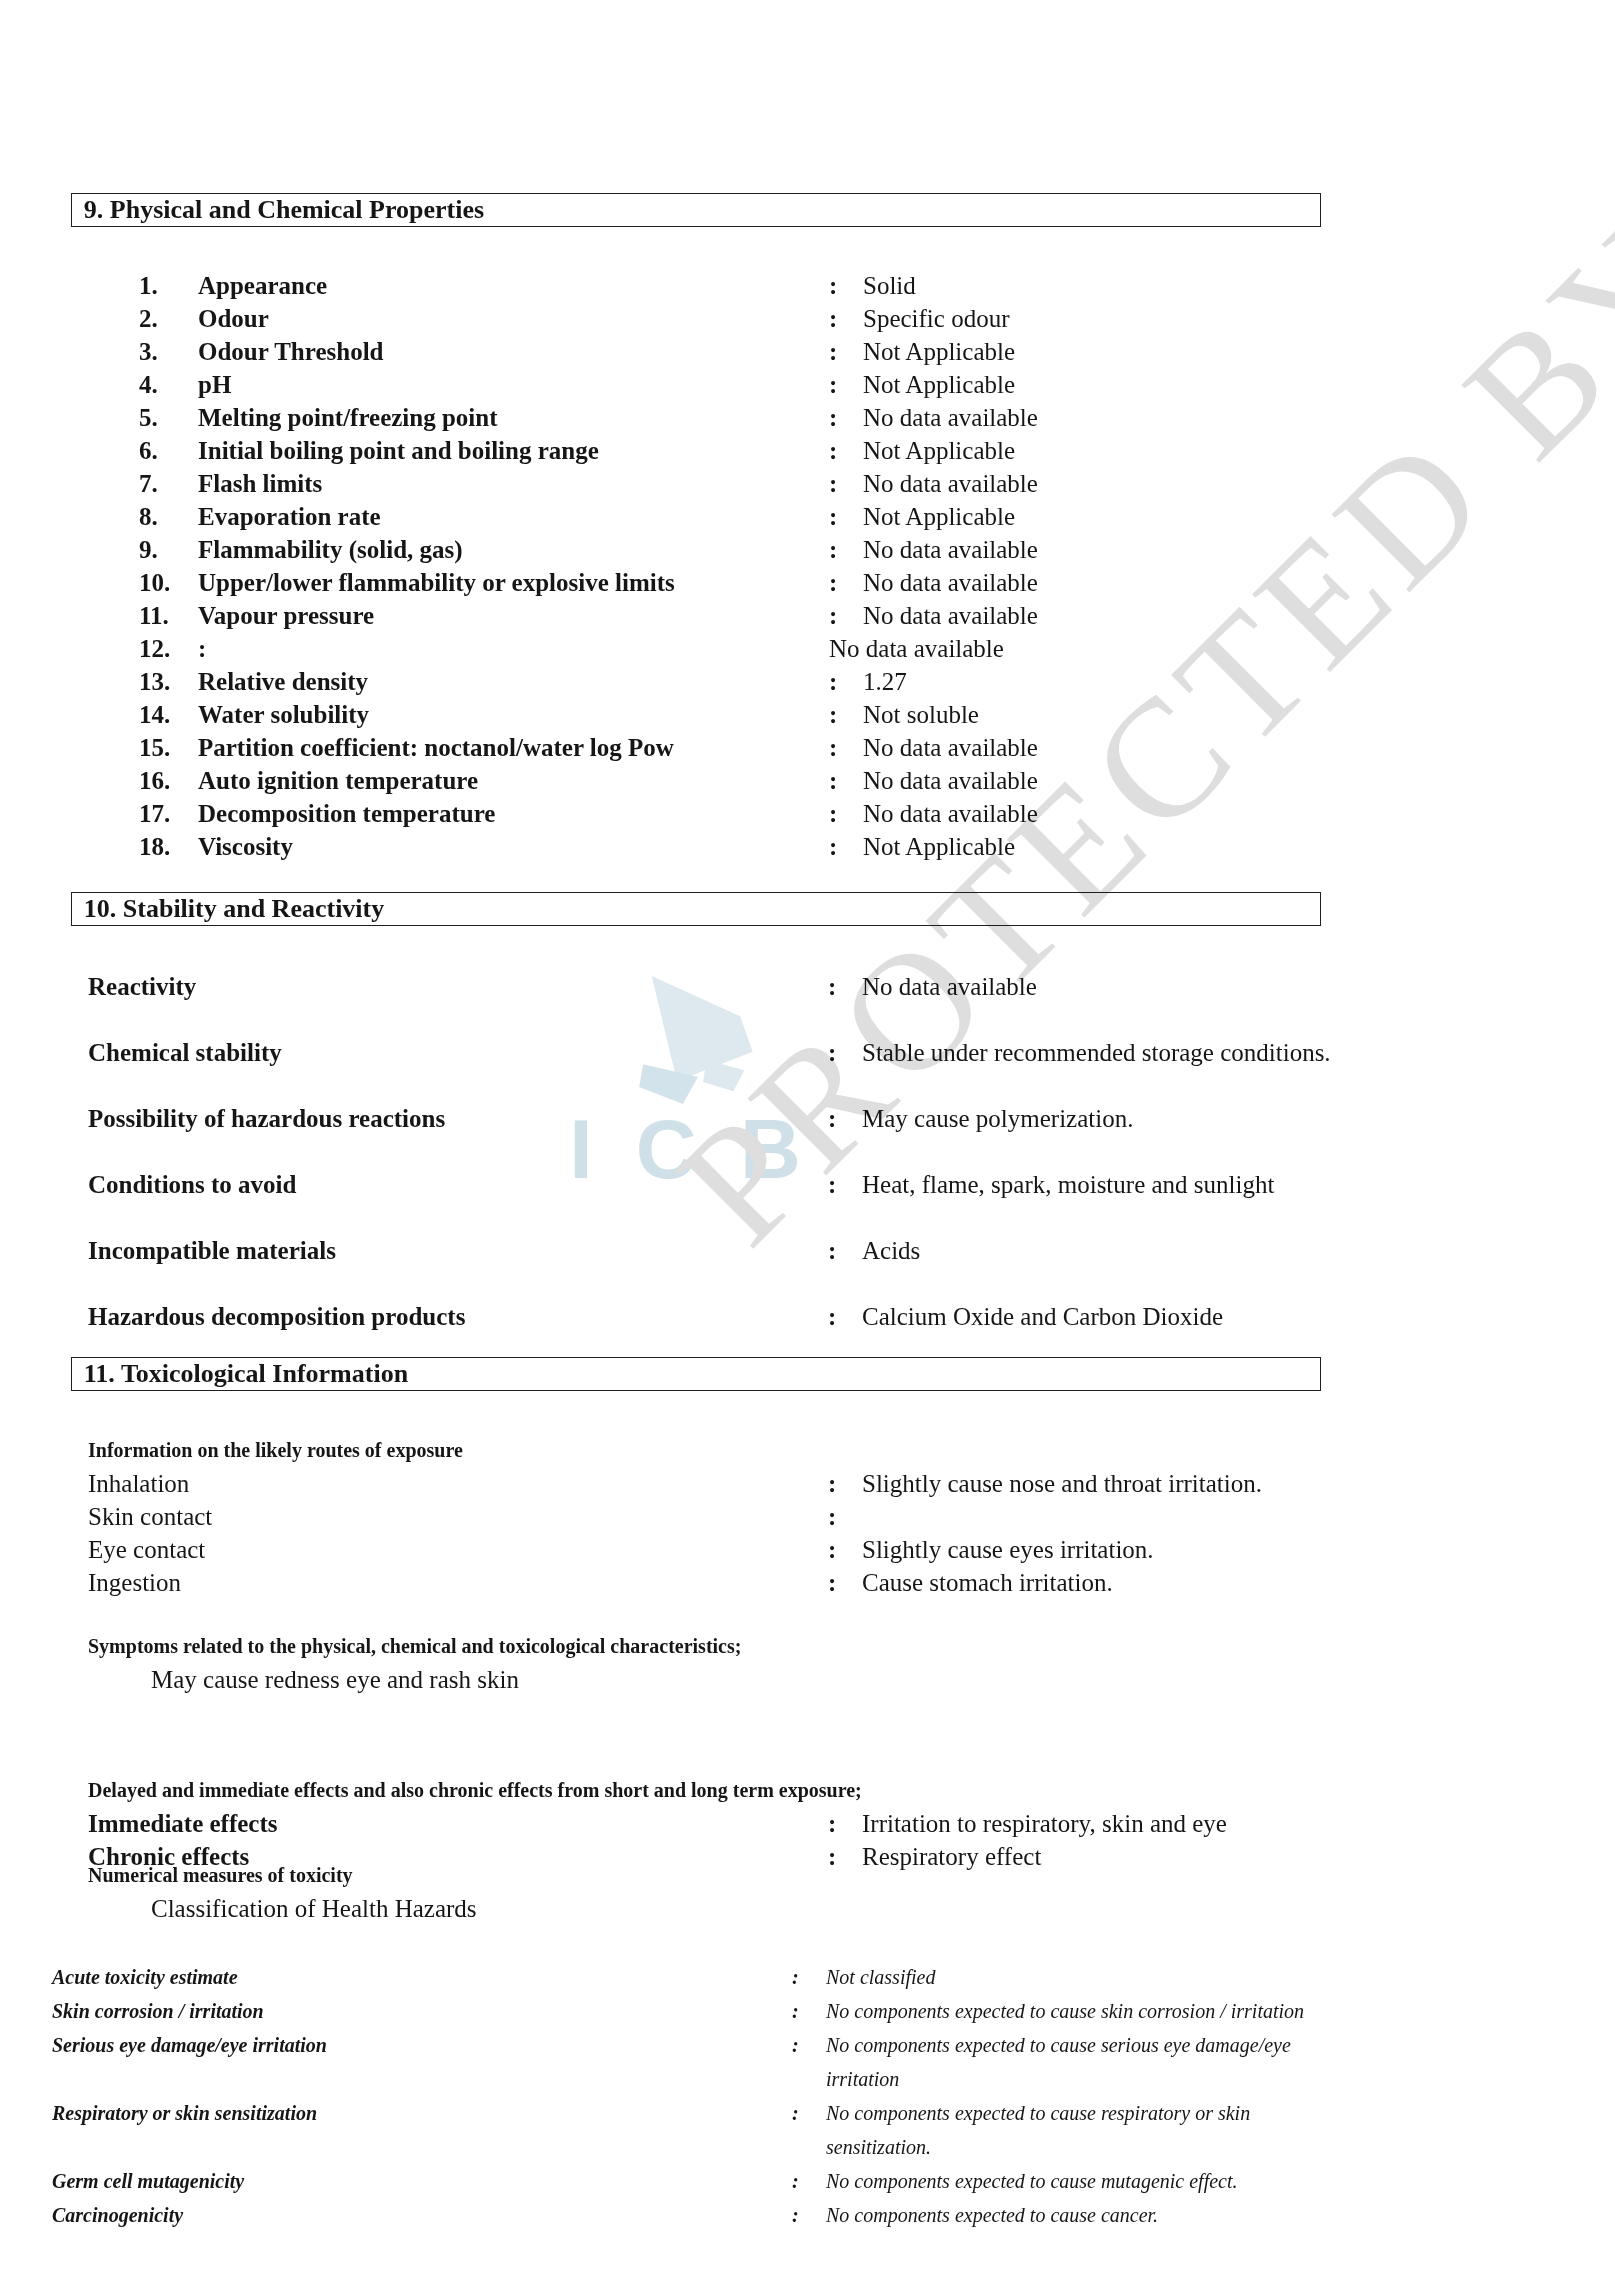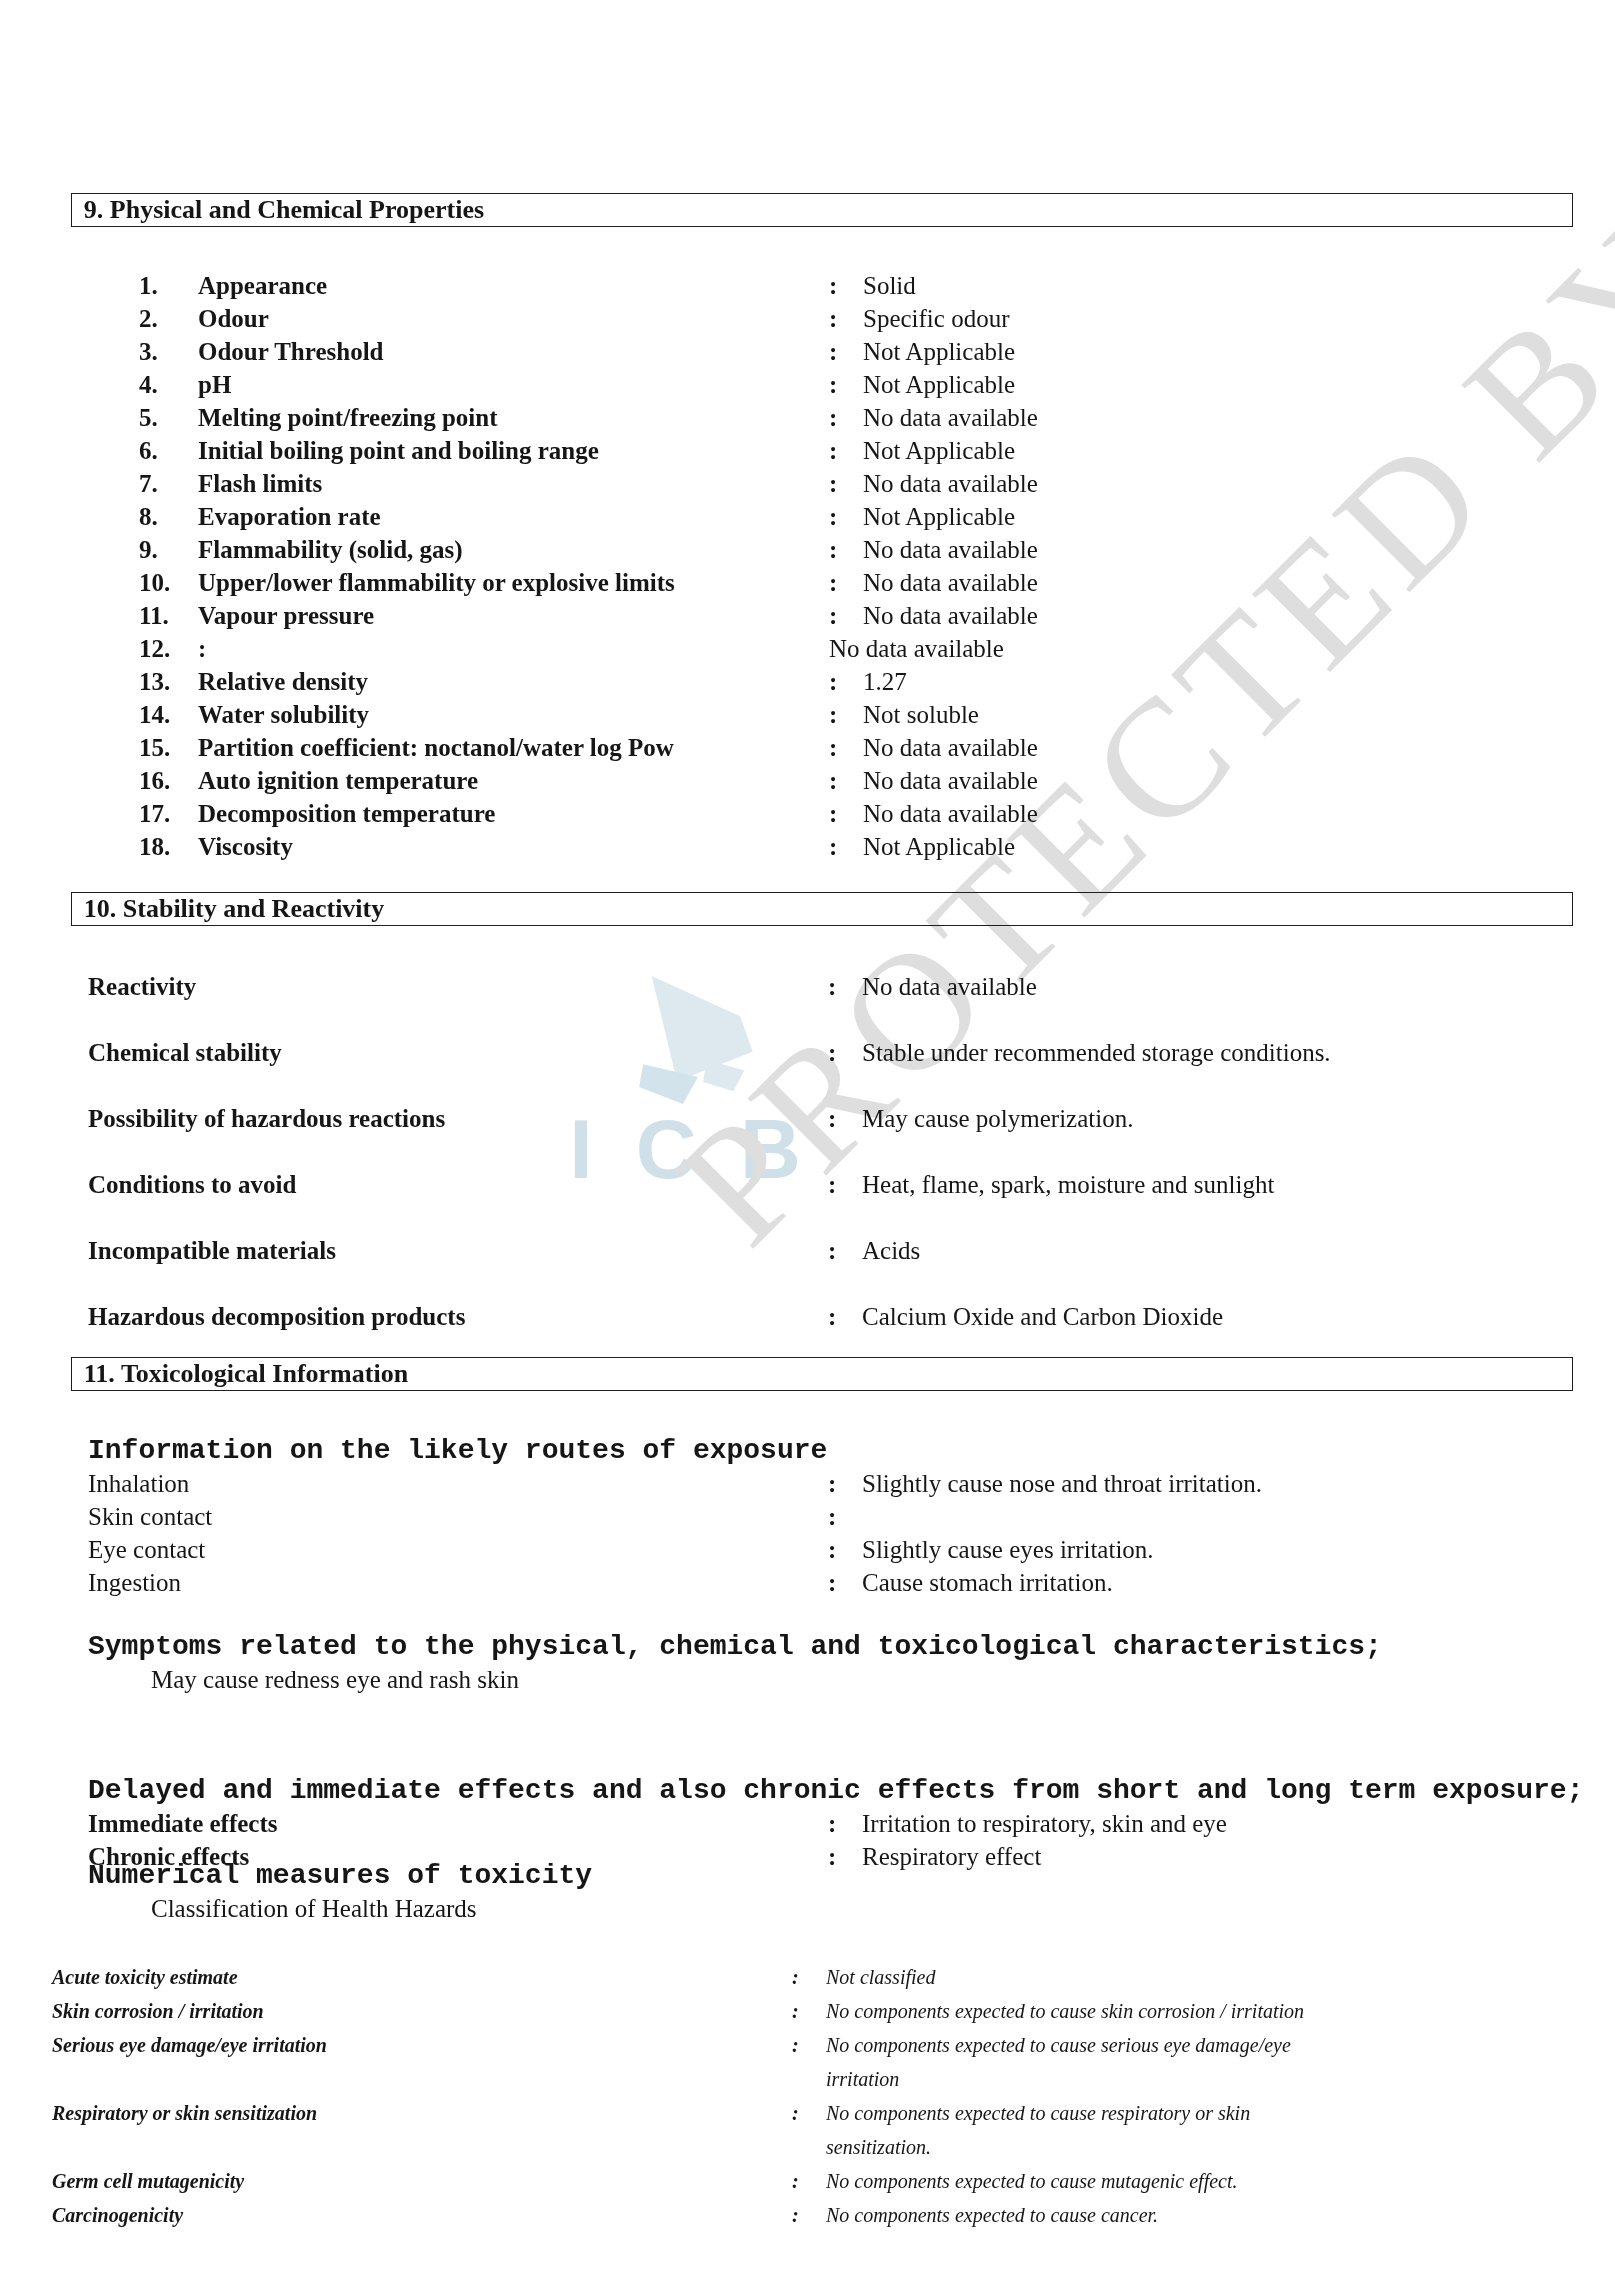--- a/index.html
+++ b/index.html
@@ -23,21 +23,21 @@
     white-space:nowrap;
     transform:translate(-50%,-50%) rotate(-45deg);
     font-family:"Liberation Serif","DejaVu Serif",serif;
     font-size:168px;
     letter-spacing:10px;
     color:#dedede;
   }
   
   .content{position:absolute;inset:0;z-index:1;}
   .sec-box{
-    position:absolute;left:71px;width:1502px;height:34px;
+    position:absolute;left:71px;width:1250px;height:34px;
     border:1.7px solid #1f1f1f;
     display:flex;align-items:center;
     padding-left:11.8px;box-sizing:border-box;
     font-weight:bold;font-size:26px;
   }
   .abs{position:absolute;left:0;right:0;}
   
   .s9row{
     display:grid;grid-template-columns:59px 631px 34px auto;
     margin-left:139px;font-size:25px;line-height:33px;
@@ -46,21 +46,21 @@
   
   .lvrow{
     display:grid;grid-template-columns:740px 34px auto;
     margin-left:88px;font-size:25px;line-height:33px;
   }
   .lvrow .lbl{font-weight:bold;}
   .lvrow.plain .lbl{font-weight:normal;}
   .gap39{margin-bottom:33px;}
   .colon{font-weight:bold;}
   .val{font-weight:normal;white-space:nowrap;}
-  .heading{margin-left:88px;font-size:28px;line-height:33px;font-weight:bold;font-family:Liberation Mono, monospace;}
+  .heading{margin-left:88px;font-size:20px;line-height:33px;font-weight:bold;}
   .subnote{margin-left:151px;font-size:25px;line-height:33px;font-weight:normal;}
   
   .hzrow{
     display:grid;grid-template-columns:740px 34px auto;
     margin-left:52px;font-size:20px;line-height:34px;font-style:italic;
   }
   .hzrow .lbl{font-weight:bold;}
   .hzrow .line2:empty{display:none;}
 </style>
 </head>

